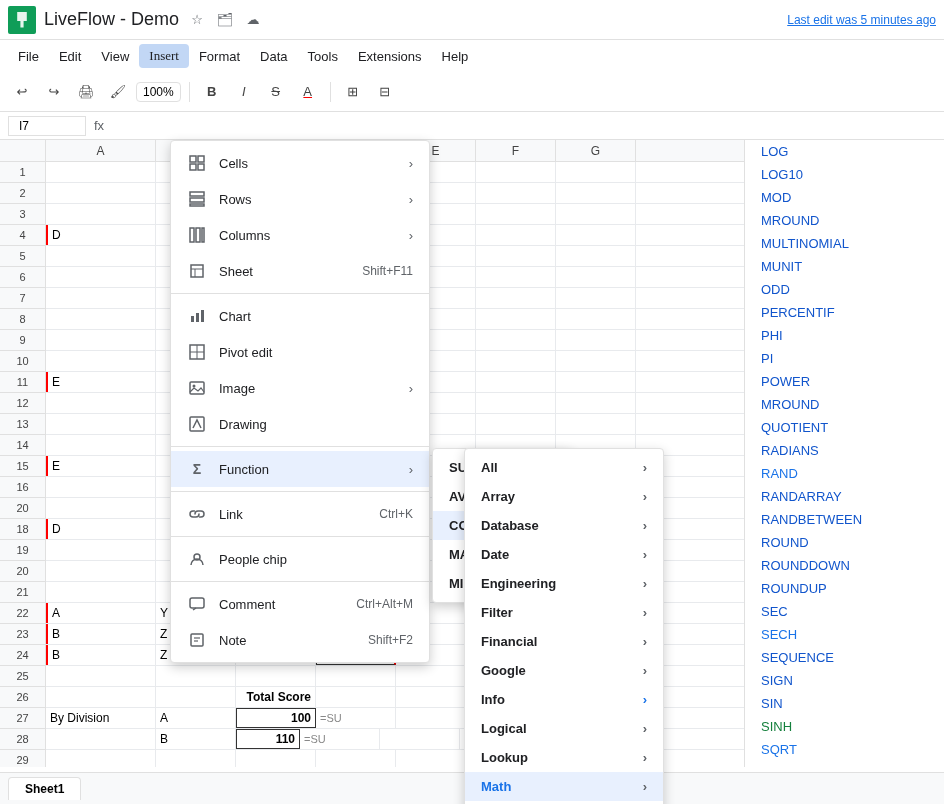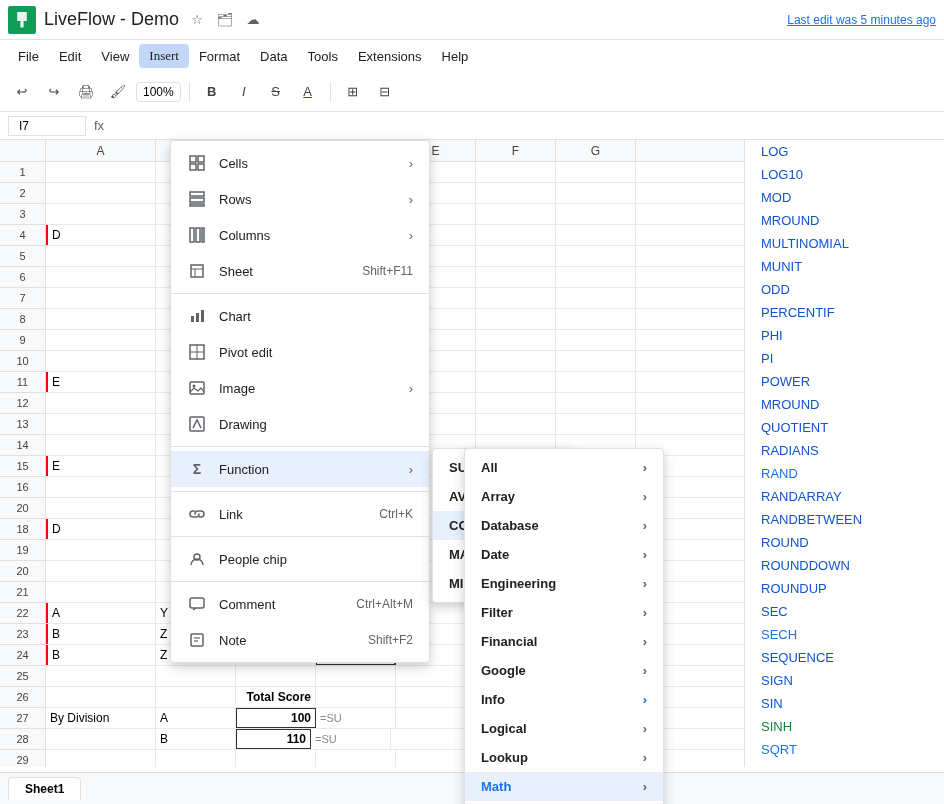--- a/index.html
+++ b/index.html
@@ -421,21 +421,21 @@
           <div class="grid-cell cell-right cell-bold" style="width:80px;border:1px solid #333;">100</div>
           <div class="grid-cell" style="width:80px;font-size:11px;color:#888;">=SU</div>
           <div class="grid-cell" style="width:80px;"></div>
           <div class="grid-cell" style="width:80px;"></div>
           <div class="grid-cell" style="width:80px;"></div>
         </div>
 
         <div class="grid-row">
           <div class="grid-cell" style="width:110px;"></div>
           <div class="grid-cell" style="width:80px;">B</div>
-          <div class="grid-cell cell-right cell-bold" style="width:75px;border:1px solid #333;">110</div>
+          <div class="grid-cell cell-right cell-bold" style="width:64px;border:1px solid #333;">110</div>
           <div class="grid-cell" style="width:80px;font-size:11px;color:#888;">=SU</div>
           <div class="grid-cell" style="width:80px;"></div>
           <div class="grid-cell" style="width:80px;"></div>
           <div class="grid-cell" style="width:80px;"></div>
         </div>
 
         <div class="grid-row">
             <div class="grid-cell" style="width:110px;"></div>
             <div class="grid-cell" style="width:80px;"></div>
             <div class="grid-cell" style="width:80px;"></div>

